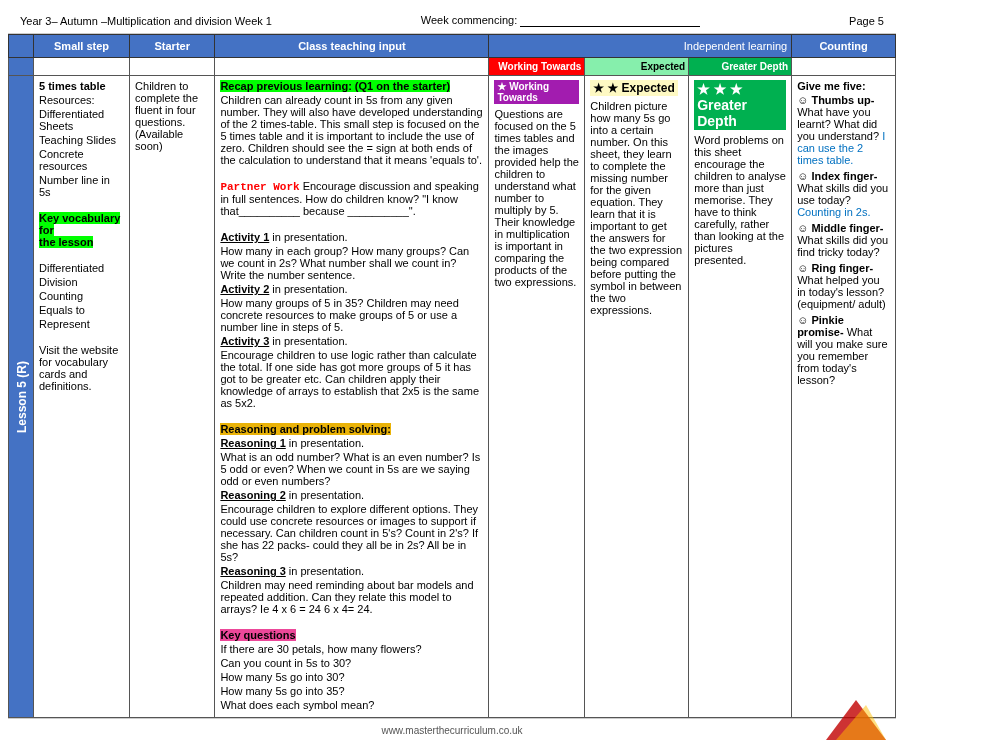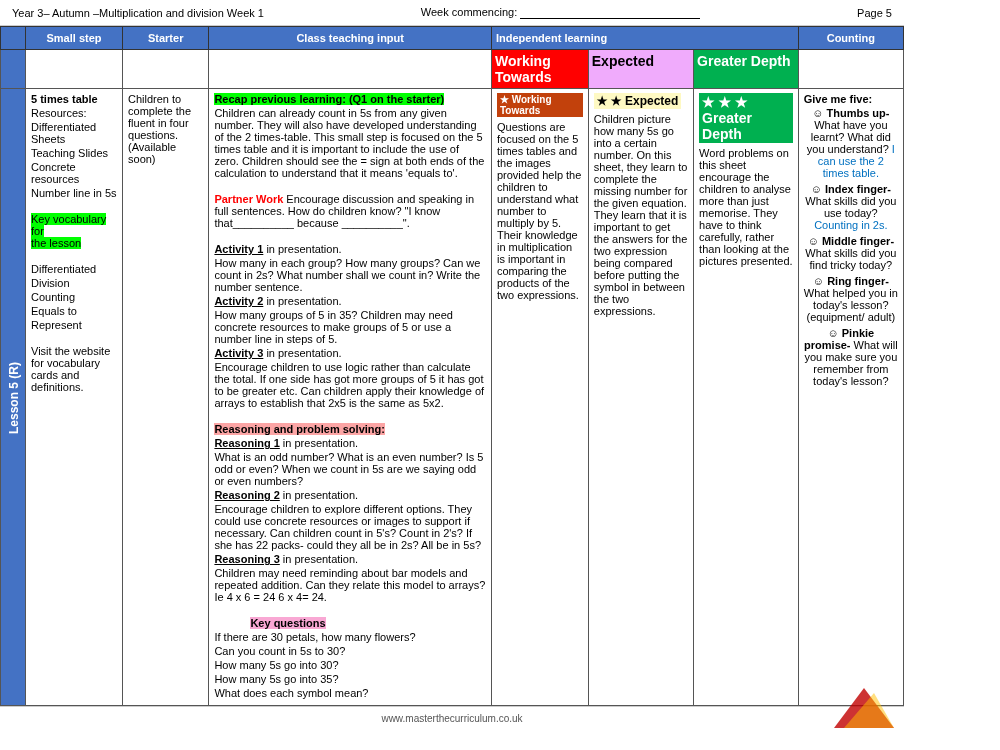--- a/index.html
+++ b/index.html
@@ -7,21 +7,21 @@
       font-family: Arial, sans-serif;
       font-size: 11px;
       background: #fff;
       width: 1000px;
       min-height: 750px;
     }
 
     .page-wrapper {
       width: 904px;
       min-height: 750px;
-      padding: 0;
+      padding: 8px;
       position: relative;
     }
 
     .top-header {
       display: flex;
       justify-content: space-between;
       align-items: center;
       padding: 6px 12px;
       border-bottom: 1px solid #ccc;
       font-size: 11px;
@@ -46,36 +46,36 @@
       color: #fff;
       font-weight: bold;
       font-size: 11px;
       text-align: center;
       padding: 5px 4px;
       border: 1px solid #333;
     }
 
     .header-row .indep-header {
       background: #4472c4;
-      text-align: left;
-      color: #fff;
-      font-weight: bold;
+      text-align: right;
+      color: #fff;
+      font-weight: normal;
     }
 
     
     .sub-header-row th {
-      font-size: 14px;
-      font-weight: bold;
-      text-align: left;
+      font-size: 10px;
+      font-weight: bold;
+      text-align: right;
       padding: 3px 3px;
       border: 1px solid #555;
     }
 
     .wt-header { background: #ff0000; color: #fff; }
-    .exp-header { background: #f0abfc; color: #000; }
+    .exp-header { background: #86efac; color: #000; }
     .gd-header { background: #00b050; color: #fff; margin-left: 32px; }
 
     
     .lesson-col {
       background: #4472c4;
       color: #fff;
       font-weight: bold;
       font-size: 12px;
       text-align: center;
       vertical-align: middle;
@@ -112,43 +112,43 @@
     .plenary-col {
       width: 110px;
       vertical-align: top;
     }
     .underline { text-decoration: underline; }
     .bold { font-weight: bold; }
     .blue-text { color: #0070c0; }
 
     .key-vocab-box {
       background: #00ff00;
-      font-weight: normal;
+      font-weight: bold;
       display: inline;
     }
 
     .recap-highlight {
       background: #00ff00;
       font-weight: bold;
     }
 
     .partner-work {
       color: #ff0000;
       font-weight: bold;
+      font-family: Liberation Mono, monospace;
     }
 
     .reasoning-highlight {
-      background: #fca5a5;
+      background: #eab308;
       font-weight: bold;
     }
 
     .key-q-highlight {
-      background: #f9a8d4;
-      font-weight: bold;
-      margin-left: 36px;
+      background: #ec4899;
+      font-weight: bold;
     }
 
     p { margin-bottom: 2px; }
 
     .footer {
       text-align: center;
       padding: 6px;
       font-size: 10px;
       color: #555;
       border-top: 1px solid #ccc;
@@ -157,21 +157,21 @@
 
     .footer-logo {
       position: absolute;
       right: 10px;
       bottom: 2px;
       width: 60px;
       height: 40px;
     }
 
     .wt-badge {
-      background: #c2410c;
+      background: #a21caf;
       color: #fff;
       font-weight: bold;
       font-size: 10px;
       padding: 1px 3px;
       display: inline-block;
       margin-bottom: 2px;
     }
 
     .exp-badge {
       background: #fef9c3;
@@ -186,21 +186,21 @@
     .gd-badge {
       background: #00b050;
       color: #fff;
       font-weight: bold;
       font-size: 14px;
       padding: 1px 3px;
       display: inline-block;
       margin-bottom: 2px;
     }
 
-    .plenary-item { margin-bottom: 4px; text-align: center; }
+    .plenary-item { margin-bottom: 4px; }
   </style>
 </head>
 <body>
 
 <div class="page-wrapper">
 
   <div class="top-header">
     <span>Year 3– Autumn –Multiplication and division Week 1</span>
     <span>
       <span>Week commencing:</span>

